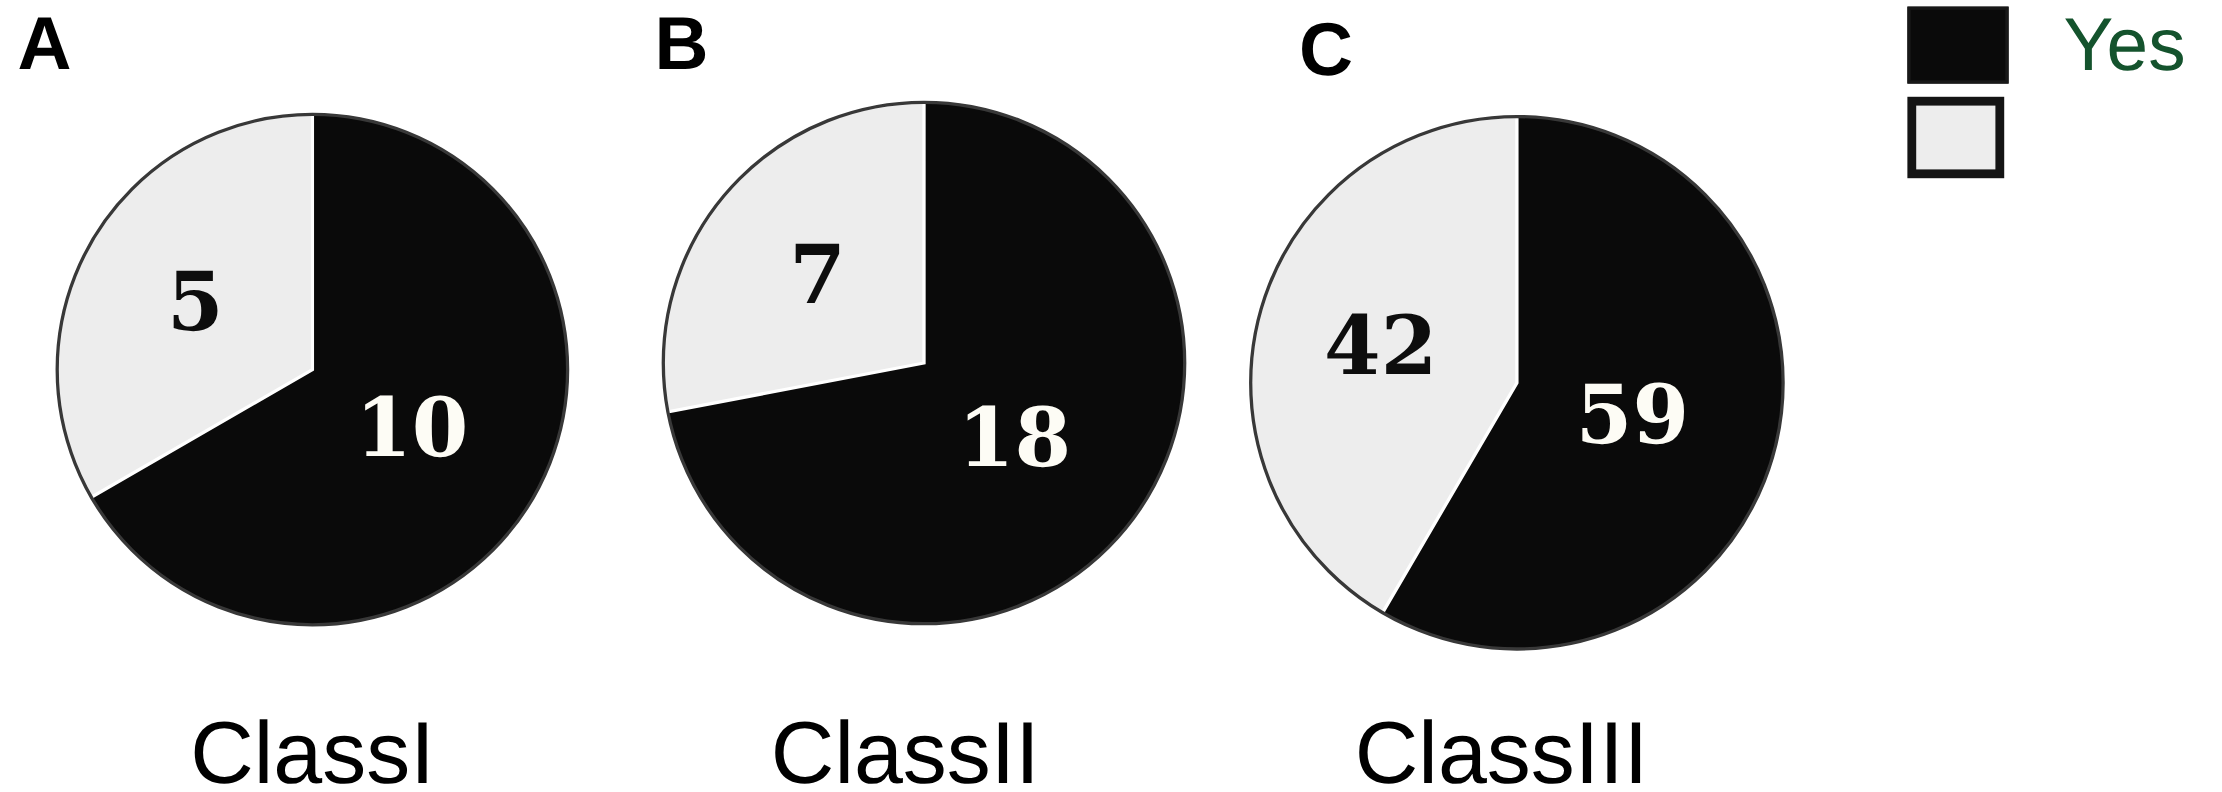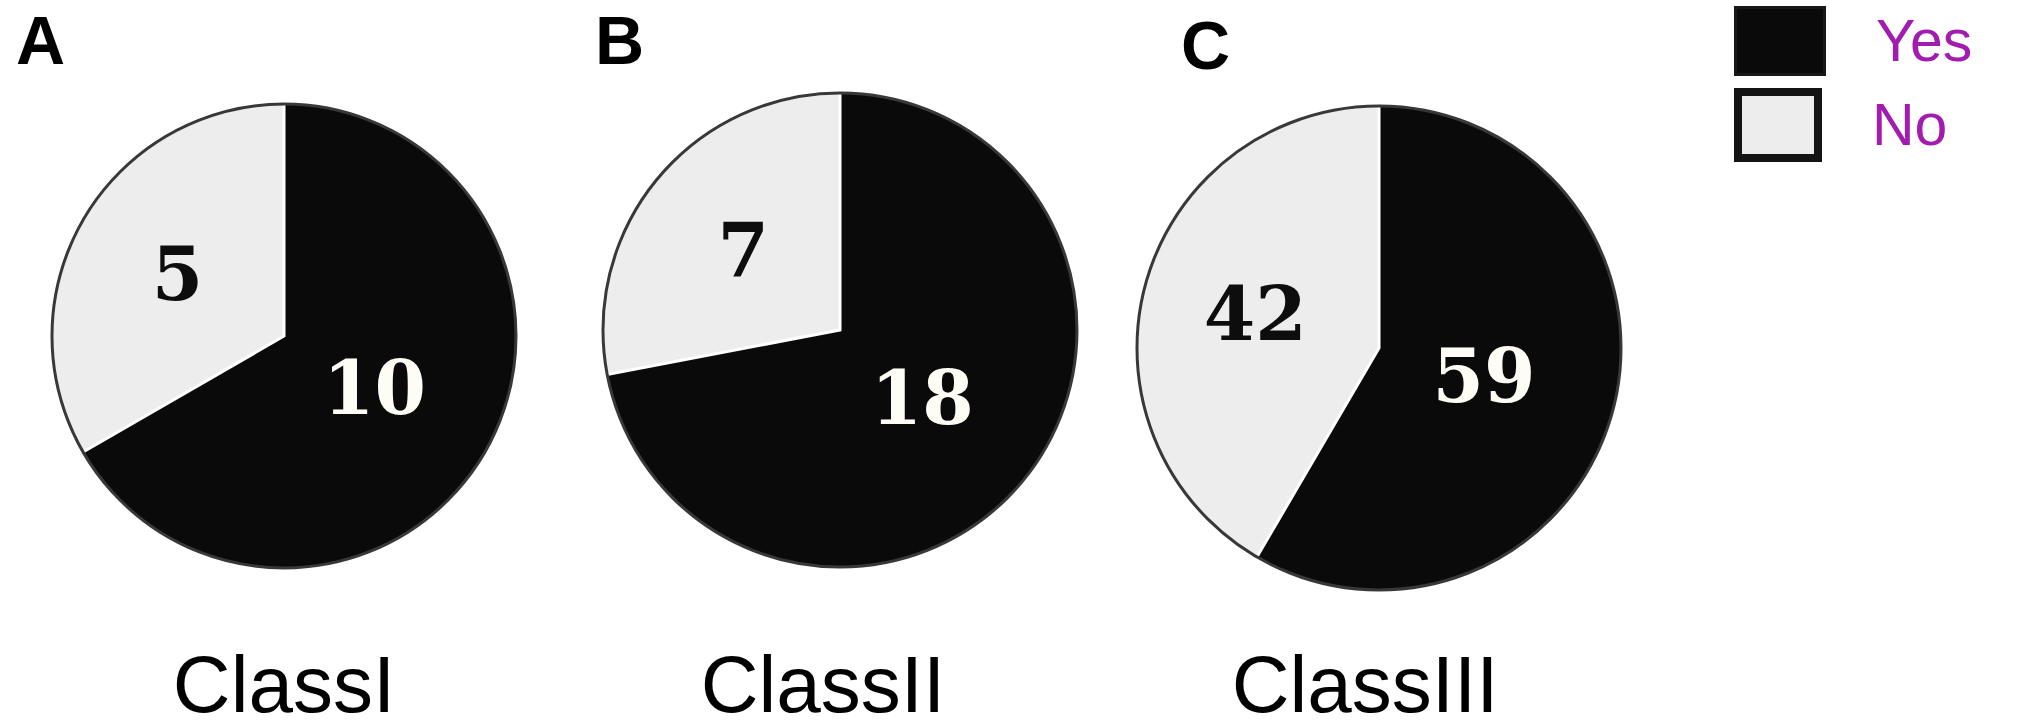--- a/index.html
+++ b/index.html
@@ -15,21 +15,21 @@
     position:absolute;top:645px;transform:translateX(-50%);
     font-size:80px;color:#000;line-height:1;white-space:nowrap;
   }
   .legend{
     position:absolute;left:1734px;top:6px;display:flex;flex-direction:column;gap:12px;
   }
   .legend-row{display:flex;align-items:center;gap:50px;}
   .swatch{display:inline-block;box-sizing:border-box;}
   .swatch.yes{width:92px;height:70px;background:#0a0a0a;border:3px solid #181818;}
   .swatch.no{width:88px;height:74px;background:#ededed;border:8px solid #141414;}
-  .legend-text{font-size:59px;color:#a21caf;line-height:1;}
+  .legend-text{font-size:68px;color:#14532d;line-height:1;}
   .num{
     font-family:"DejaVu Serif",serif;font-weight:bold;font-size:74px;
     text-anchor:middle;
   }
 </style>
 </head>
 <body>
 
 <div class="canvas">
 
@@ -65,17 +65,16 @@
   <div class="class-label" style="left:823px">ClassII</div>
   <div class="class-label" style="left:1365px">ClassIII</div>
 
   <div class="legend">
     <div class="legend-row">
       <span class="swatch yes"></span>
       <span class="legend-text">Yes</span>
     </div>
     <div class="legend-row">
       <span class="swatch no"></span>
-      <span class="legend-text">No</span>
     </div>
   </div>
 
 </div>
 
 </body></html>

